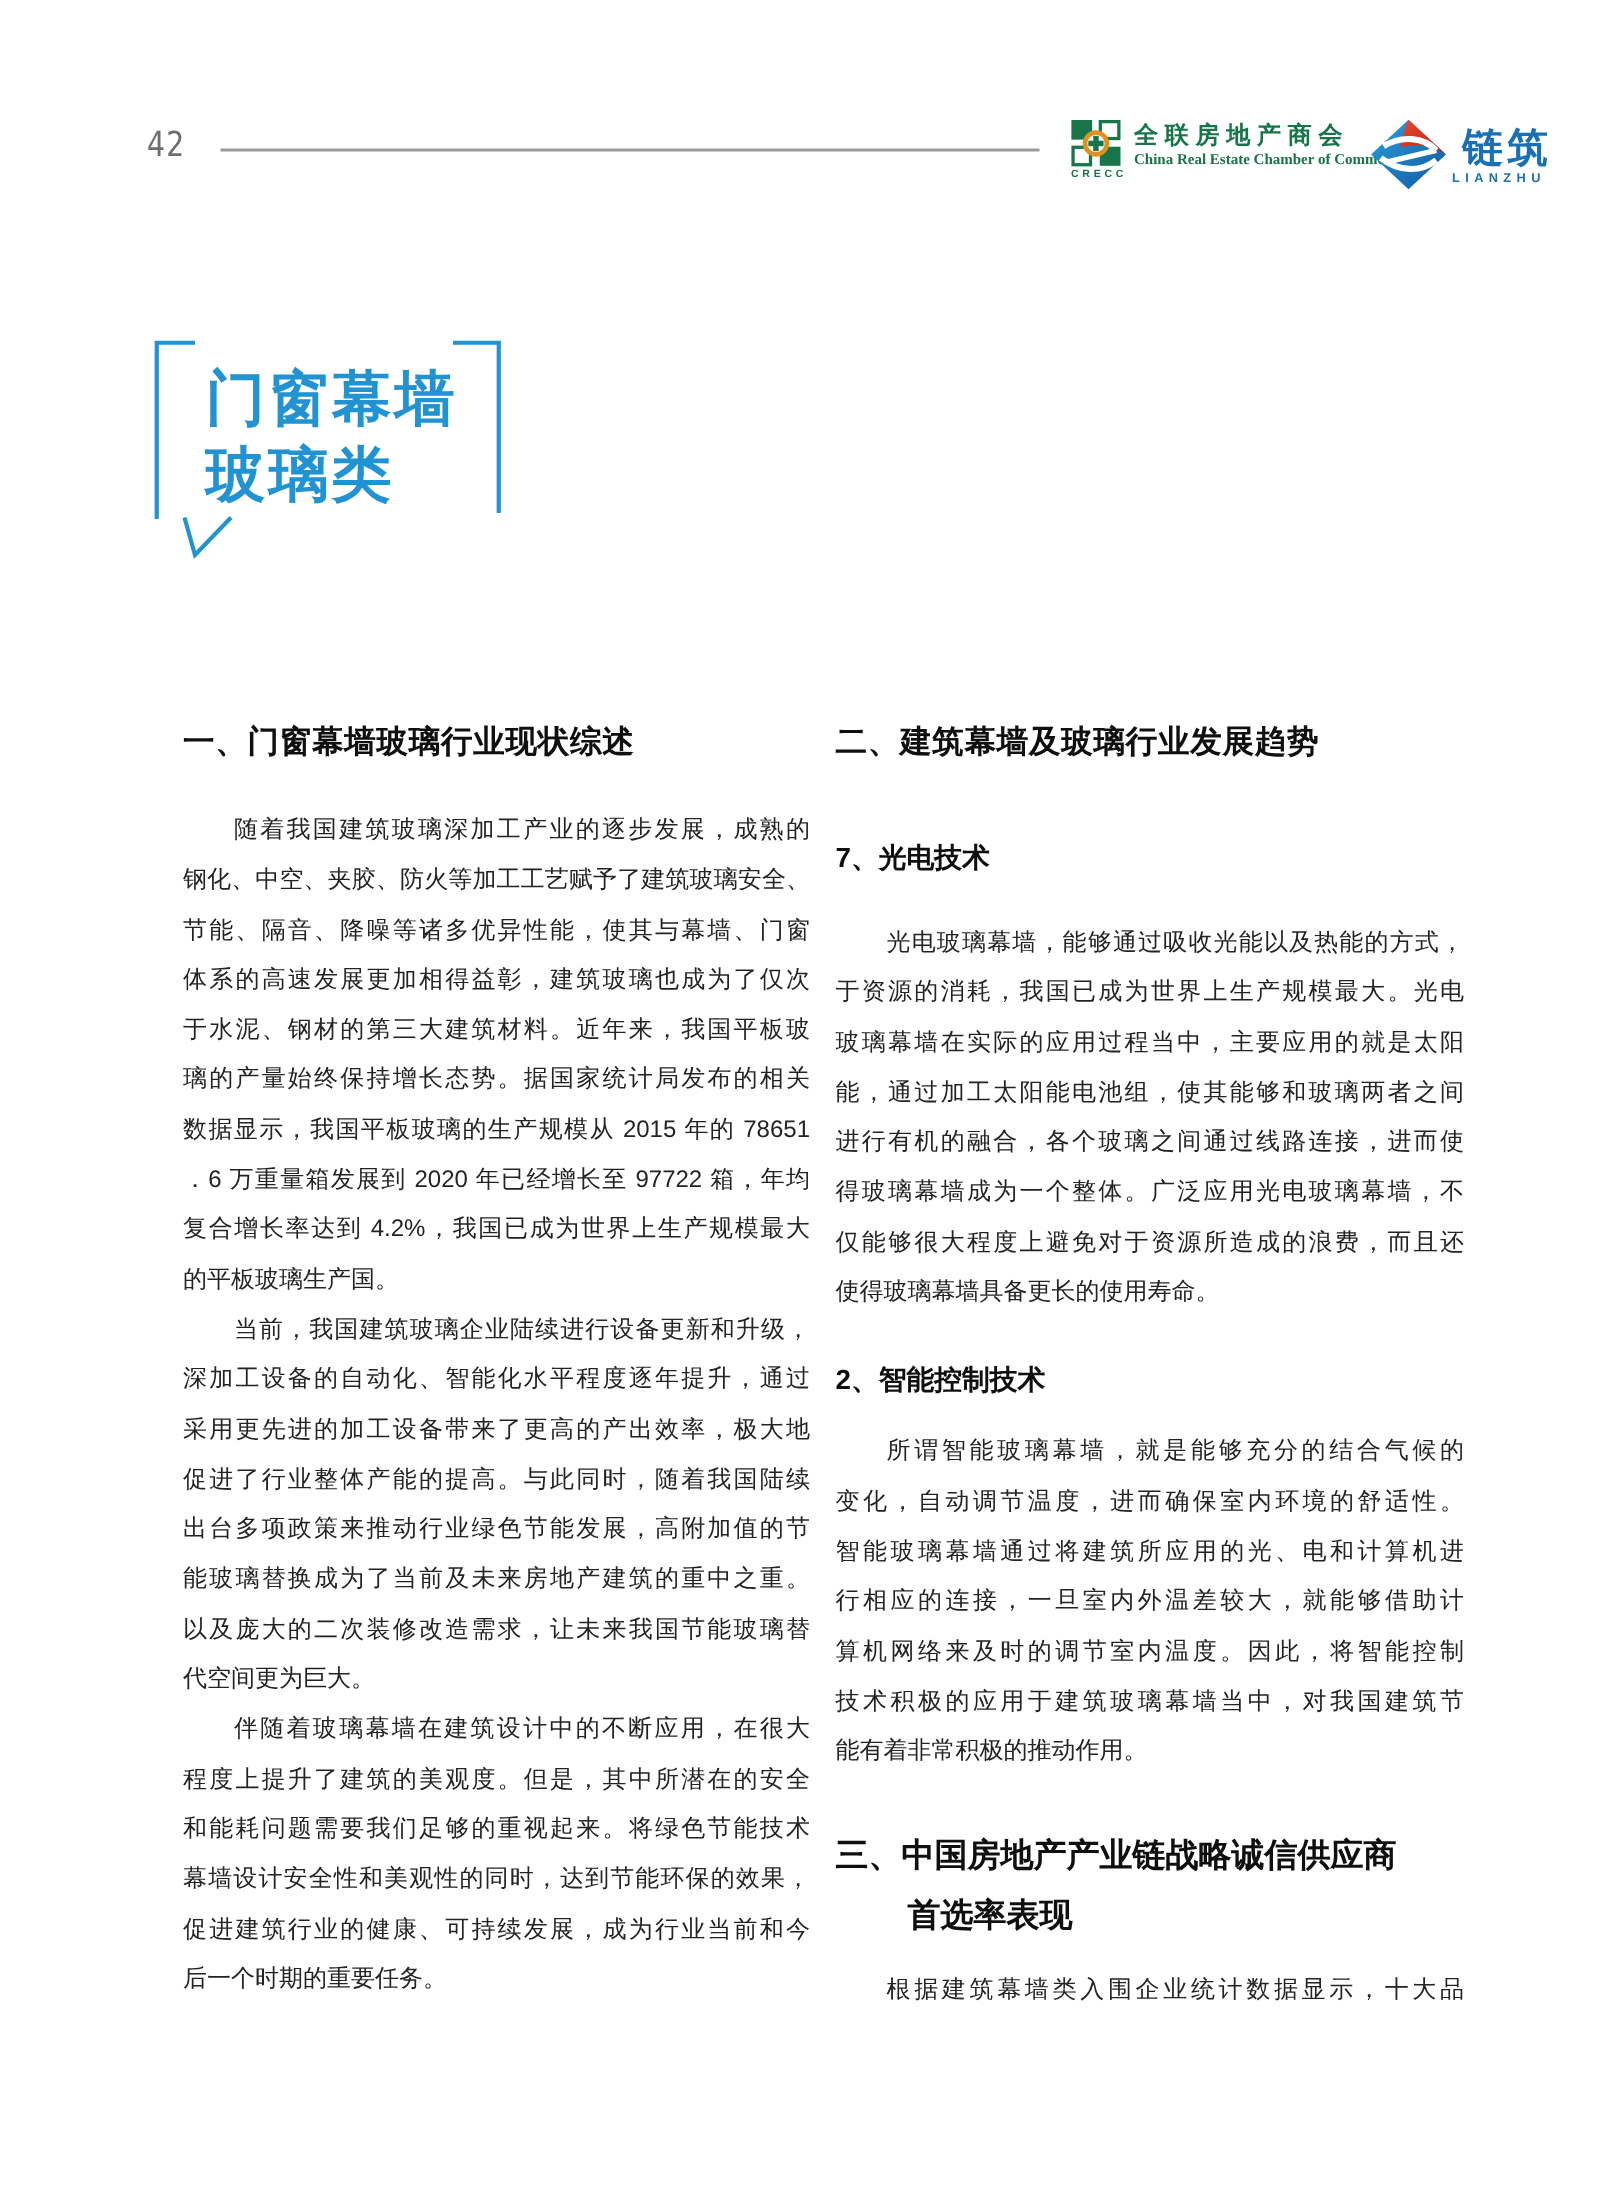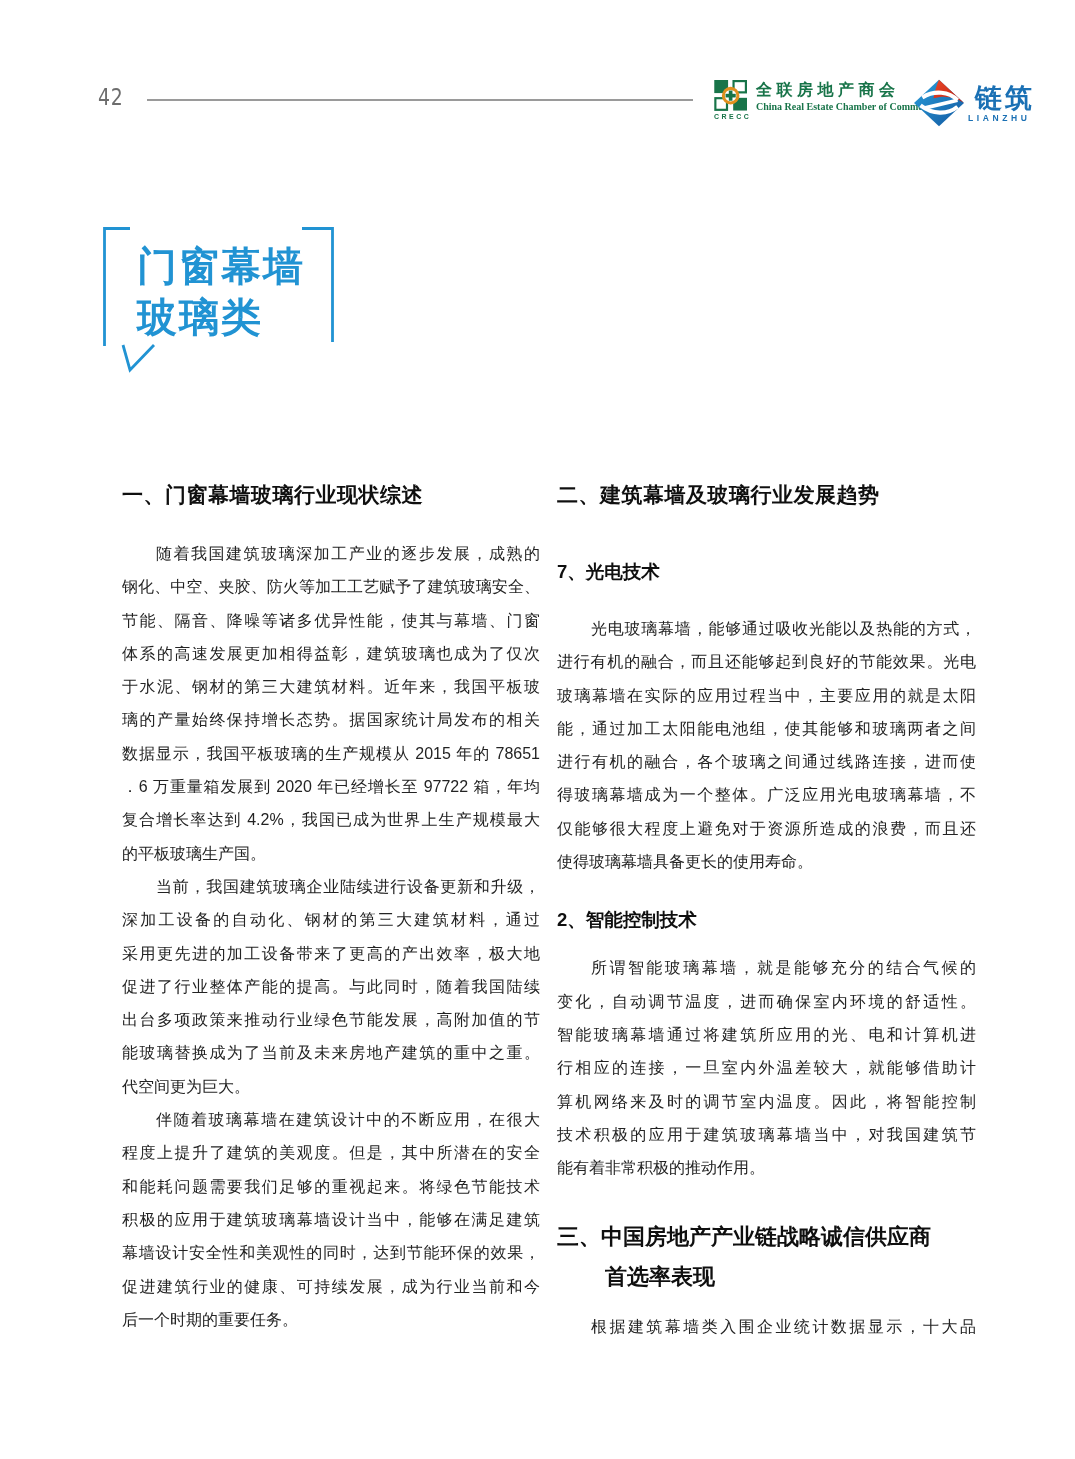--- a/index.html
+++ b/index.html
@@ -110,42 +110,42 @@
         <div class="jline">钢化、中空、夹胶、防火等加工工艺赋予了建筑玻璃安全、</div>
         <div class="jline">节能、隔音、降噪等诸多优异性能，使其与幕墙、门窗</div>
         <div class="jline">体系的高速发展更加相得益彰，建筑玻璃也成为了仅次</div>
         <div class="jline">于水泥、钢材的第三大建筑材料。近年来，我国平板玻</div>
         <div class="jline">璃的产量始终保持增长态势。据国家统计局发布的相关</div>
         <div class="jline">数据显示，我国平板玻璃的生产规模从 2015 年的 78651</div>
         <div class="jline">．6 万重量箱发展到 2020 年已经增长至 97722 箱，年均</div>
         <div class="jline">复合增长率达到 4.2%，我国已成为世界上生产规模最大</div>
         <div class="jline noj">的平板玻璃生产国。</div>
         <div class="jline ind">当前，我国建筑玻璃企业陆续进行设备更新和升级，</div>
-        <div class="jline">深加工设备的自动化、钢材的第三大建筑材料，通过</div>
+        <div class="jline">深加工设备的自动化、智能化水平程度逐年提升，通过</div>
         <div class="jline">采用更先进的加工设备带来了更高的产出效率，极大地</div>
         <div class="jline">促进了行业整体产能的提高。与此同时，随着我国陆续</div>
         <div class="jline">出台多项政策来推动行业绿色节能发展，高附加值的节</div>
         <div class="jline">能玻璃替换成为了当前及未来房地产建筑的重中之重。</div>
+        <div class="jline">以及庞大的二次装修改造需求，让未来我国节能玻璃替</div>
         <div class="jline noj">代空间更为巨大。</div>
         <div class="jline ind">伴随着玻璃幕墙在建筑设计中的不断应用，在很大</div>
         <div class="jline">程度上提升了建筑的美观度。但是，其中所潜在的安全</div>
         <div class="jline">和能耗问题需要我们足够的重视起来。将绿色节能技术</div>
-        <div class="jline">积极的应用于建筑玻璃幕墙设计当中，能够在满足建筑</div>
         <div class="jline">幕墙设计安全性和美观性的同时，达到节能环保的效果，</div>
         <div class="jline">促进建筑行业的健康、可持续发展，成为行业当前和今</div>
         <div class="jline noj">后一个时期的重要任务。</div>
       </div>
   </div>
 
   <div class="col right">
     <div class="h1">二、建筑幕墙及玻璃行业发展趋势</div>
     <div class="sub">7、光电技术</div>
     <div class="pblock">
         <div class="jline ind">光电玻璃幕墙，能够通过吸收光能以及热能的方式，</div>
-        <div class="jline">进行有机的融合，而且还能够起到良好的节能效果。光电</div>
+        <div class="jline">于资源的消耗，我国已成为世界上生产规模最大。光电</div>
         <div class="jline">玻璃幕墙在实际的应用过程当中，主要应用的就是太阳</div>
         <div class="jline">能，通过加工太阳能电池组，使其能够和玻璃两者之间</div>
         <div class="jline">进行有机的融合，各个玻璃之间通过线路连接，进而使</div>
         <div class="jline">得玻璃幕墙成为一个整体。广泛应用光电玻璃幕墙，不</div>
         <div class="jline">仅能够很大程度上避免对于资源所造成的浪费，而且还</div>
         <div class="jline noj">使得玻璃幕墙具备更长的使用寿命。</div>
       </div>
     <div class="sub sub2">2、智能控制技术</div>
     <div class="pblock p2">
         <div class="jline ind">所谓智能玻璃幕墙，就是能够充分的结合气候的</div>

